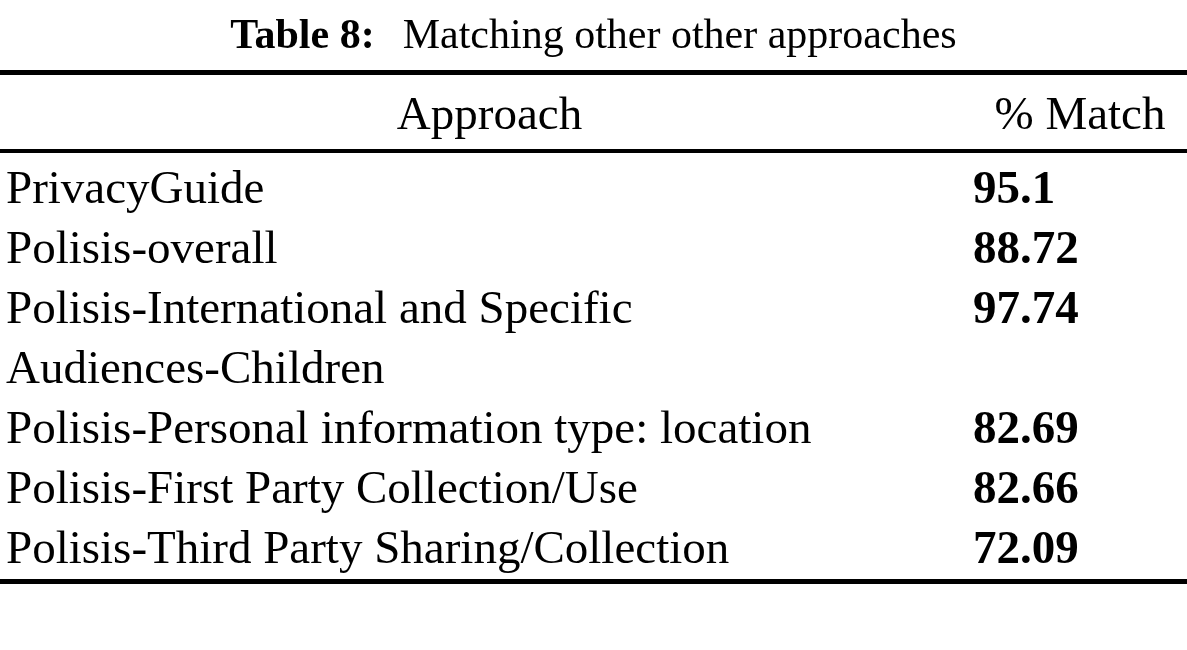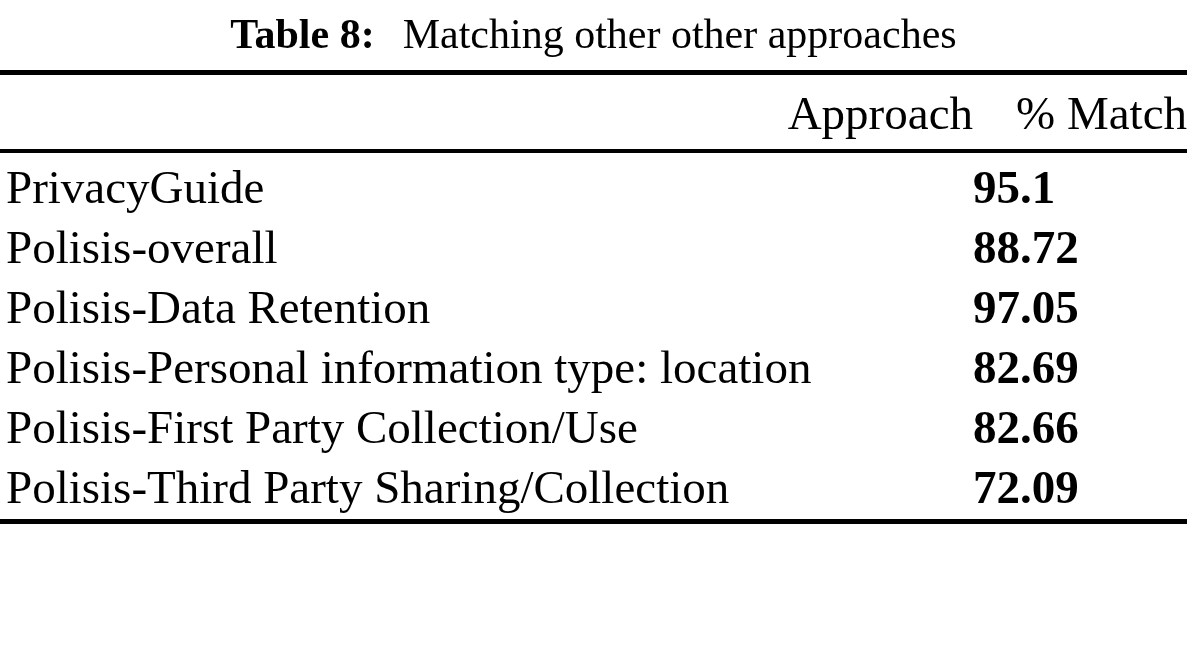--- a/index.html
+++ b/index.html
@@ -30,21 +30,21 @@
     margin-right: 28px;
   }
   table.data-table {
     width: 1187px;
     margin-top: 8px;
     border-collapse: collapse;
     border-top: 5px solid #000000;   
   }
   table.data-table th {
     font-weight: normal;
-    text-align: right;
+    text-align: center;
     font-size: 47px;
     line-height: 56px;
     padding: 10px 0 8px 0;
     border-bottom: 4px solid #000000; 
     vertical-align: top;
   }
   table.data-table td {
     font-size: 47px;
     line-height: 60px;
     padding: 0;
@@ -88,25 +88,26 @@
   <tr>
     <td class="col-approach">PrivacyGuide</td>
     <td class="col-match">95.1</td>
   </tr>
 
   <tr>
     <td class="col-approach">Polisis-overall</td>
     <td class="col-match">88.72</td>
   </tr>
 
+  <tr>
+    <td class="col-approach">Polisis-International and Specific
+Audiences-Children</td>
+    <td class="col-match">97.74</td>
+  </tr>
 
-  <tr>
-    <td class="col-approach">Polisis-Data Retention</td>
-    <td class="col-match">97.05</td>
-  </tr>
 
   <tr>
     <td class="col-approach">Polisis-Personal information type: location</td>
     <td class="col-match">82.69</td>
   </tr>
 
   <tr>
     <td class="col-approach">Polisis-First Party Collection/Use</td>
     <td class="col-match">82.66</td>
   </tr>

